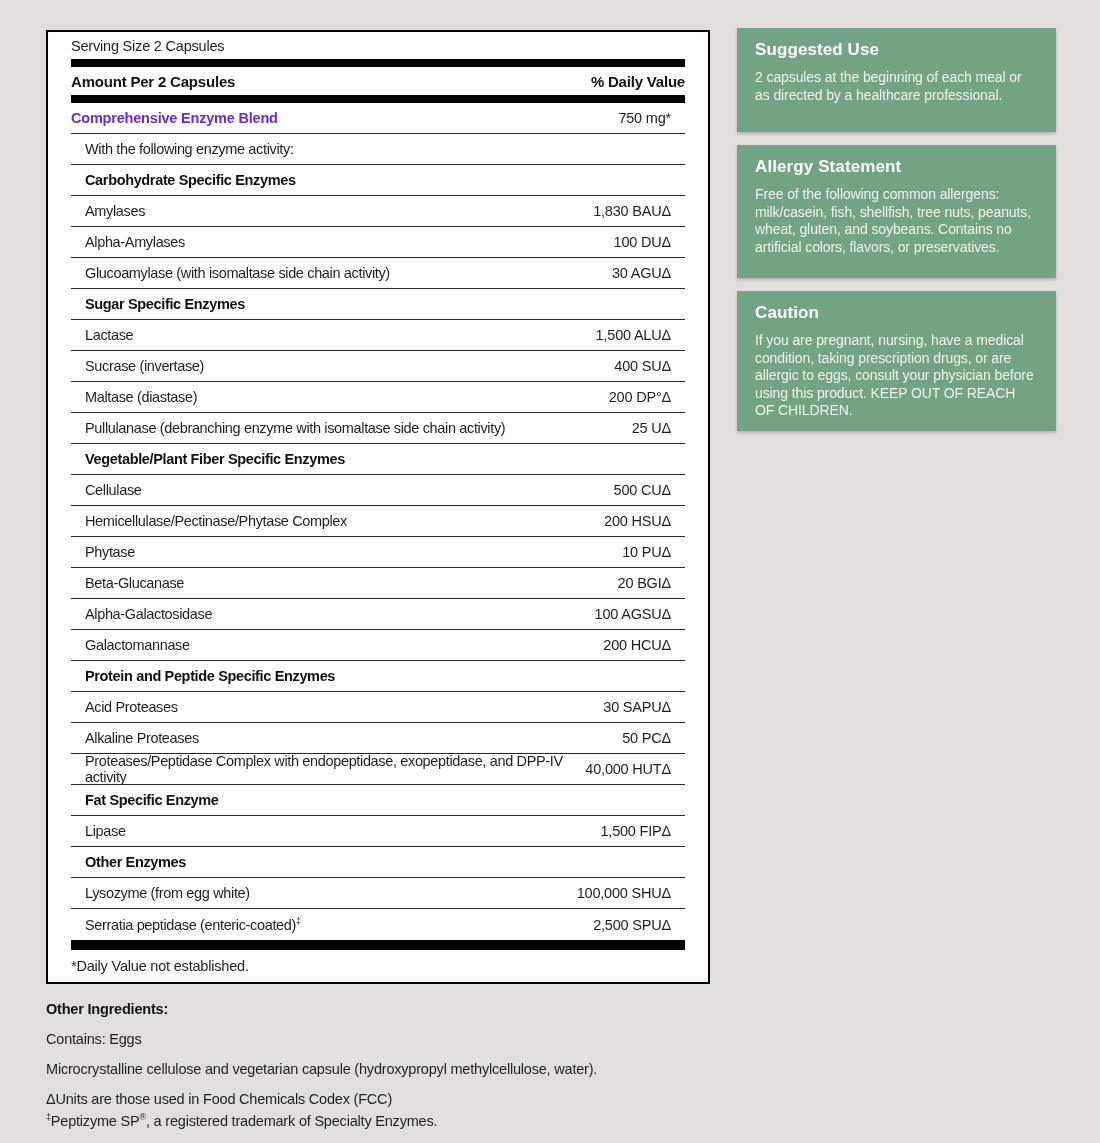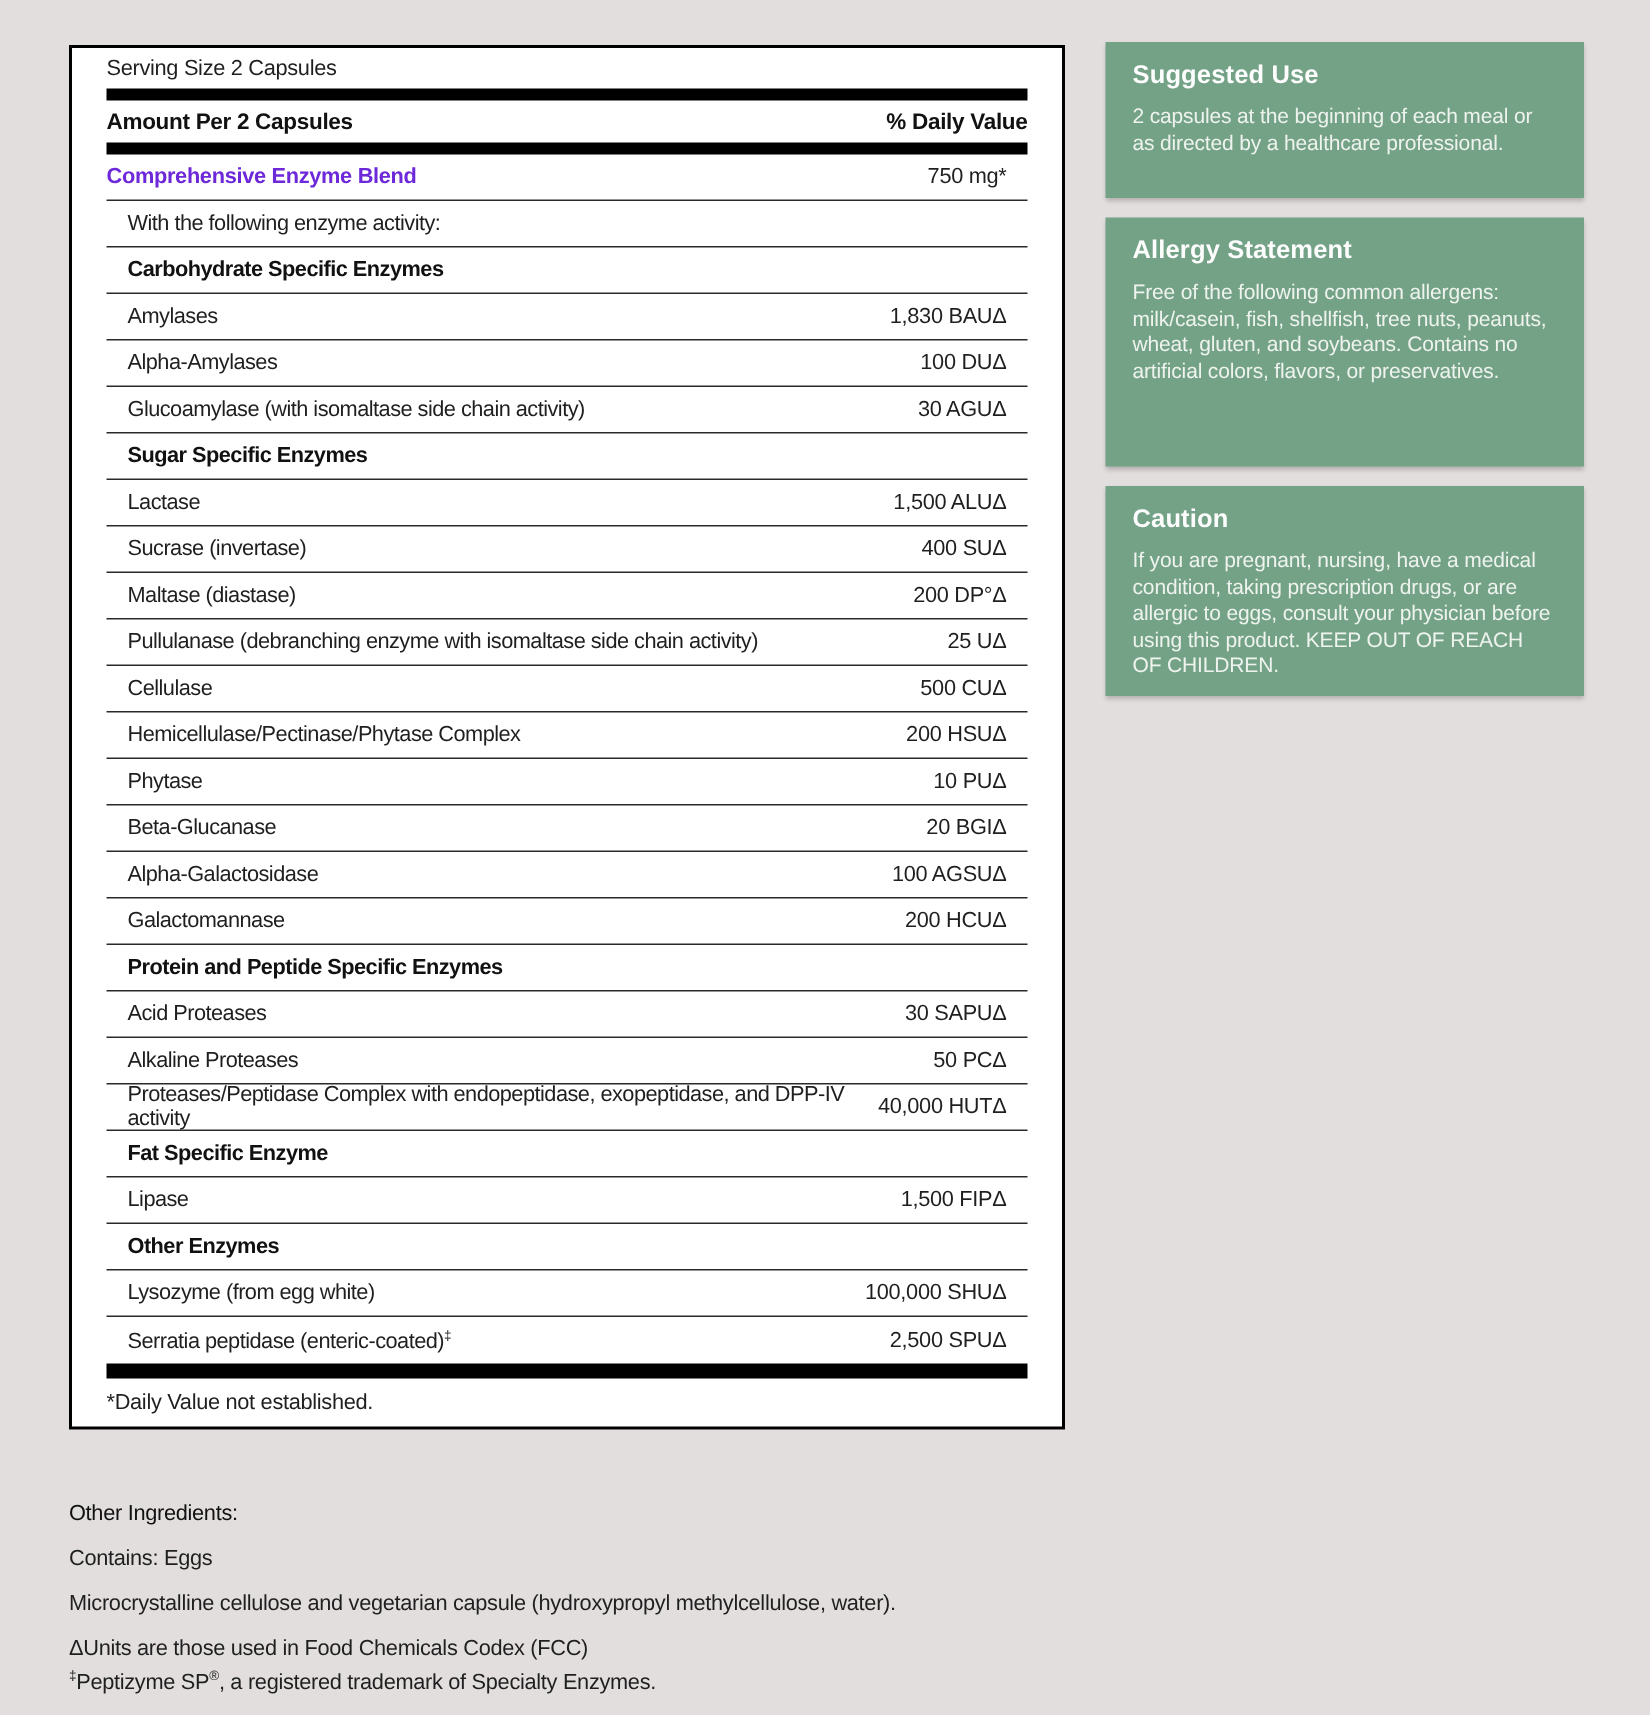--- a/index.html
+++ b/index.html
@@ -82,21 +82,21 @@
   
   .bottom-section {
     position: absolute;
     left: 46px; top: 1000px;
     width: 680px;
     font-size: 14.5px;
     color: #1f1f1f;
     letter-spacing: -0.2px;
   }
   .bottom-section p { margin-bottom: 12px; line-height: 18px; }
-  .other-ingredients-label { font-weight: normal; color: #111; }
+  .other-ingredients-label { font-weight: bold; color: #111; }
   .footnotes { line-height: 18px; }
   .footnotes sup { font-size: 9px; vertical-align: super; }
 </style>
 </head>
 <body>
 
 <div class="facts-panel">
   <div class="row serving-row">Serving Size 2 Capsules</div>
   <div class="bar bar-8"></div>
   <div class="row header-row">
@@ -142,20 +142,24 @@
     <span class="row-value">400 SUΔ</span>
   </div>
       <div class="row row-item">
     <span class="row-label">Maltase (diastase)</span>
     <span class="row-value">200 DP°Δ</span>
   </div>
       <div class="row row-item">
     <span class="row-label">Pullulanase (debranching enzyme with isomaltase side chain activity)</span>
     <span class="row-value">25 UΔ</span>
   </div>
+      <div class="row row-section">
+    <span class="row-label">Vegetable/Plant Fiber Specific Enzymes</span>
+    <span class="row-value"></span>
+  </div>
       <div class="row row-item">
     <span class="row-label">Cellulase</span>
     <span class="row-value">500 CUΔ</span>
   </div>
       <div class="row row-item">
     <span class="row-label">Hemicellulase/Pectinase/Phytase Complex</span>
     <span class="row-value">200 HSUΔ</span>
   </div>
       <div class="row row-item">
     <span class="row-label">Phytase</span>
@@ -212,21 +216,21 @@
     </div>
   <div class="bar bar-10"></div>
   <div class="row footnote-row">*Daily Value not established.</div>
 </div>
 
 <aside class="info-col">
     <section class="info-box" style="background: rgb(116, 162, 135); height: 104px;">
     <h2 class="info-title">Suggested Use</h2>
     <p class="info-body">2 capsules at the beginning of each meal or as directed by a healthcare professional.</p>
   </section>
-    <section class="info-box" style="background: rgb(116, 162, 135); height: 166px;">
+    <section class="info-box" style="background: rgb(116, 162, 135); height: 133px;">
     <h2 class="info-title">Allergy Statement</h2>
     <p class="info-body">Free of the following common allergens: milk/casein, fish, shellfish, tree nuts, peanuts, wheat, gluten, and soybeans. Contains no artificial colors, flavors, or preservatives.</p>
   </section>
     <section class="info-box" style="background: rgb(116, 162, 135); height: 140px;">
     <h2 class="info-title">Caution</h2>
     <p class="info-body">If you are pregnant, nursing, have a medical condition, taking prescription drugs, or are allergic to eggs, consult your physician before using this product. KEEP OUT OF REACH OF CHILDREN.</p>
   </section>
   </aside>
 
 <div class="bottom-section">

